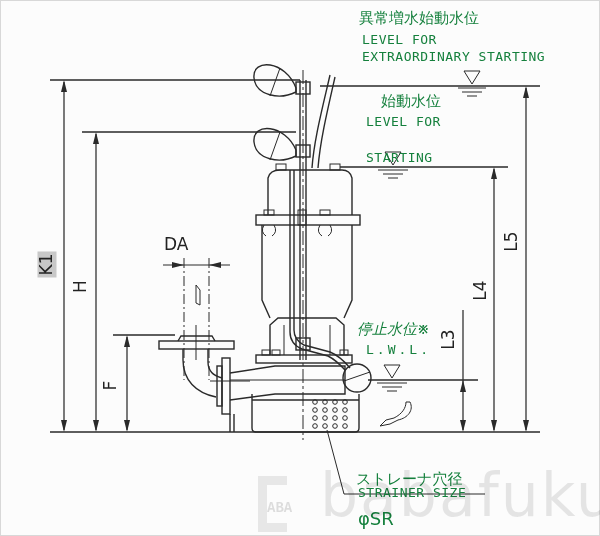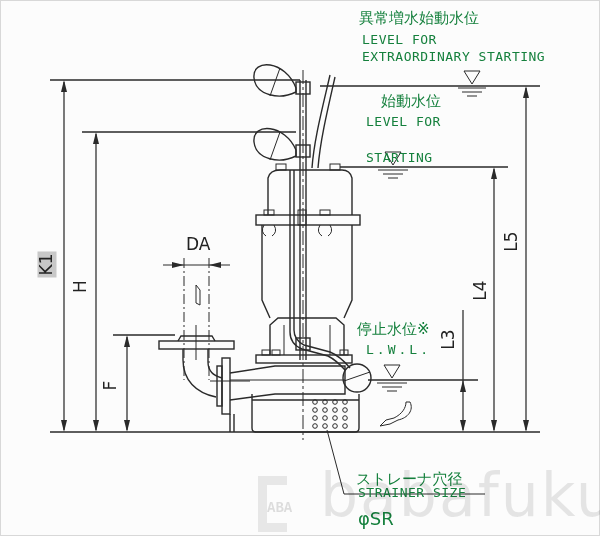--- a/index.html
+++ b/index.html
@@ -175,27 +175,27 @@
 </svg>
 
 <div class="lbl jp" style="left:359px;top:11px;">異常増水始動水位</div>
 <div class="lbl en" style="left:362px;top:33px;">LEVEL FOR</div>
 <div class="lbl en" style="left:362px;top:50px;">EXTRAORDINARY STARTING</div>
 
 <div class="lbl jp" style="left:381px;top:94px;">始動水位</div>
 <div class="lbl en" style="left:366px;top:115px;">LEVEL FOR</div>
 <div class="lbl en" style="left:366px;top:132px;margin-top:19px;">STARTING</div>
 
-<div class="lbl jp" style="left:357px;top:322px;">停止水位※</div>
+<div class="lbl jp" style="left:357px;top:322px;font-style:italic;">停止水位※</div>
 <div class="lbl en" style="left:366px;top:343px;letter-spacing:3px;">L.W.L.</div>
 
 <div class="lbl dimlbl rot k1" style="left:34px;top:255px;">K1</div>
 <div class="lbl dimlbl rot" style="left:74px;top:278px;">H</div>
 <div class="lbl dimlbl rot" style="left:106px;top:377px;">F</div>
-<div class="lbl dimlbl" style="left:186px;top:236px;">DA</div>
+<div class="lbl dimlbl" style="left:164px;top:236px;">DA</div>
 <div class="lbl dimlbl rot" style="left:438px;top:331px;">L3</div>
 <div class="lbl dimlbl rot" style="left:470px;top:282px;">L4</div>
 <div class="lbl dimlbl rot" style="left:501px;top:233px;">L5</div>
 
 <div class="lbl jp" style="left:356px;top:472px;">ストレーナ穴径</div>
 <div class="lbl en" style="left:358px;top:486px;">STRAINER SIZE</div>
 <div class="lbl" style="left:358px;top:510px;font-size:18px;font-family:'DejaVu Sans',sans-serif;">φSR</div>
 
 <div class="wm" style="left:258px;top:476px;width:20px;height:38px;border:9px solid #000;border-right:none;opacity:0.08;"></div>
 <div class="wm" style="left:267px;top:500px;font-size:14px;font-weight:bold;opacity:0.12;font-family:Liberation Mono, monospace;">ABA</div>

